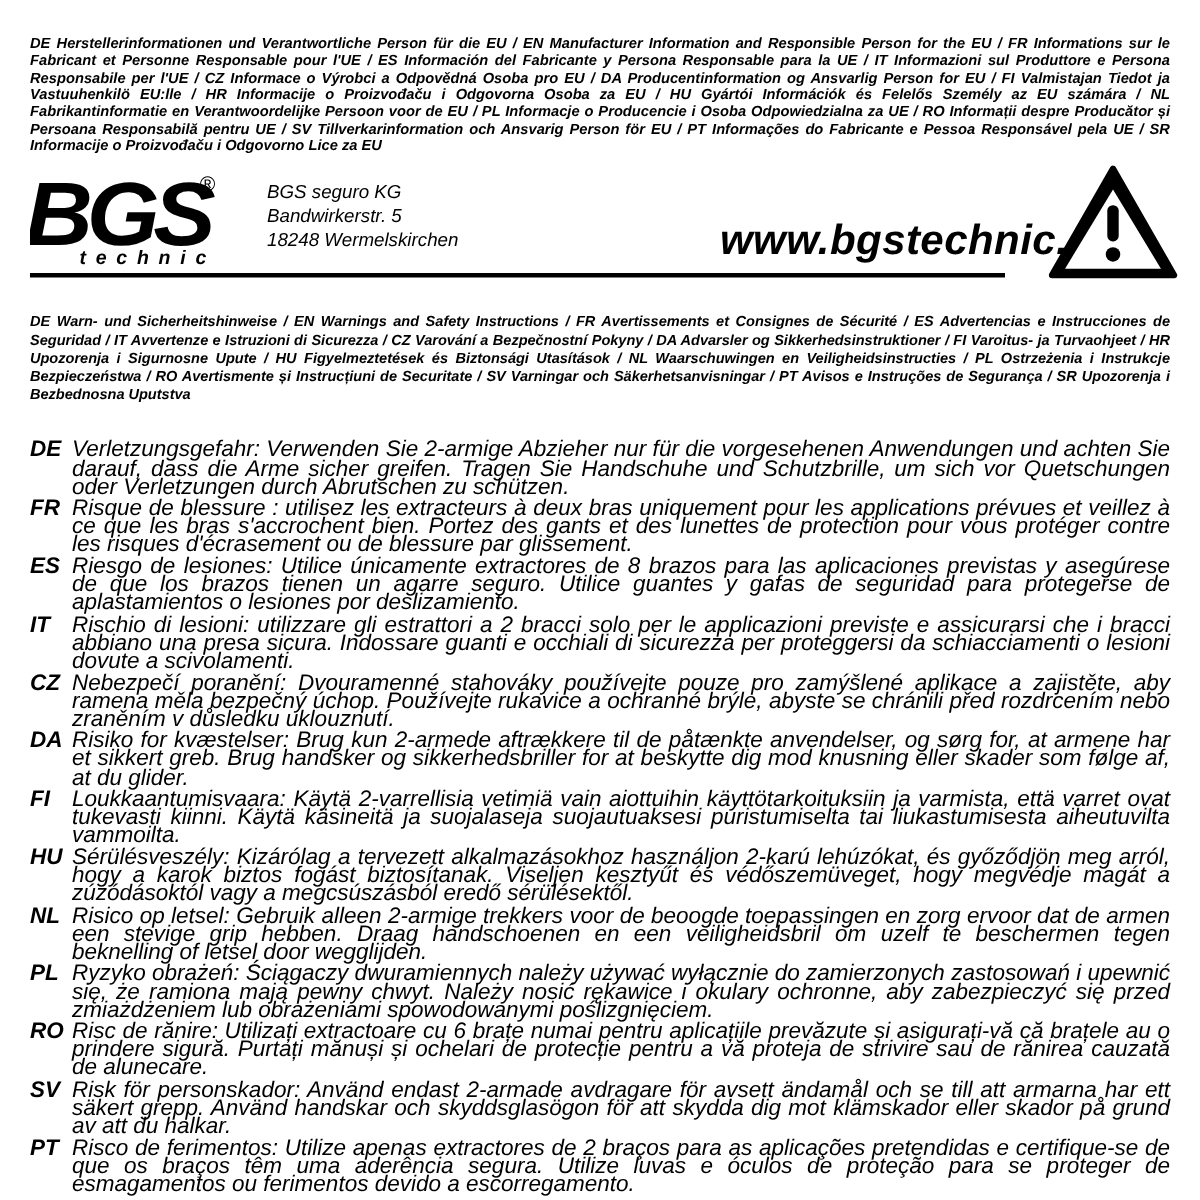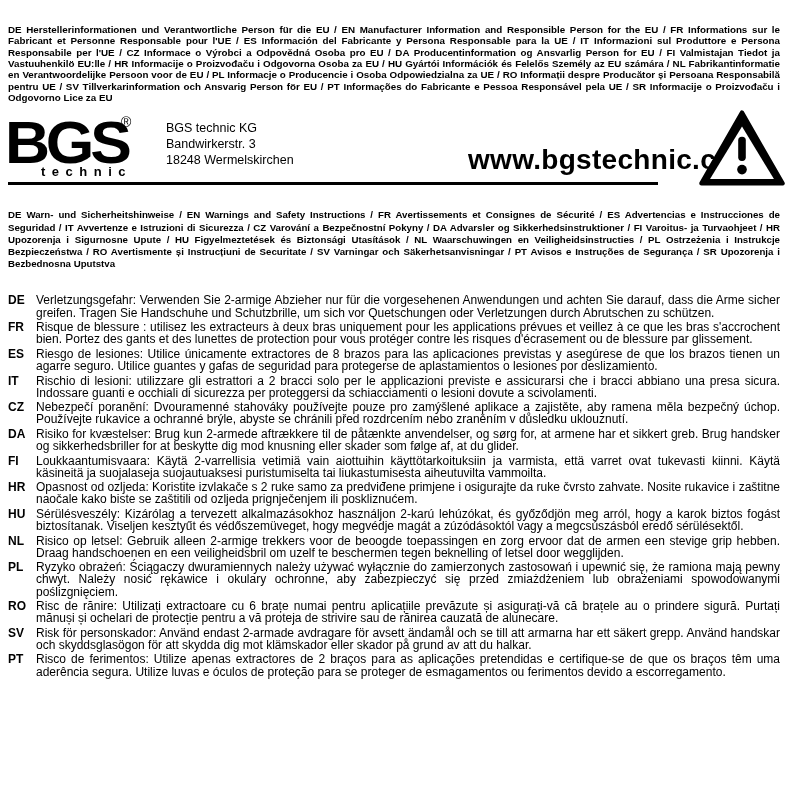--- a/index.html
+++ b/index.html
@@ -2,21 +2,21 @@
 <html><head>
 <meta charset="utf-8">
 <style>
   html, body { margin: 0; padding: 0; }
   body {
     width: 800px; height: 800px;
     background: #ffffff; color: #000000;
     font-family: "Liberation Sans", "DejaVu Sans", sans-serif;
     overflow: hidden;
   }
-  .sheet { padding: 14px 20px 0 8px; }
+  .sheet { padding: 14px 20px 0 20px; font-style: italic; }
 
   .top-block {
     font-weight: bold;
     font-size: 9.8px;
     line-height: 11.4px;
     text-align: justify;
     letter-spacing: 0;
   }
 
   .brand-row { position: relative; height: 72px; margin-top: 8px; }
@@ -41,21 +41,21 @@
     margin-top: 24px;
     font-weight: bold;
     font-size: 9.7px;
     line-height: 12.2px;
     text-align: justify;
   }
 
   .entries { margin-top: 24px; }
   .entry {
     display: flex;
-    font-size: 12px;
+    font-size: 15px;
     line-height: 12.1px;
     margin-bottom: 2.5px;
   }
   .entry .code { flex: 0 0 28px; font-weight: bold; }
   .entry .text { flex: 1; text-align: justify; }
 </style>
 </head>
 <body>
 
 <div class="sheet">
@@ -64,22 +64,22 @@
 
   <div class="brand-row">
 
     <svg class="logo" width="132" height="66" viewBox="0 0 132 66" aria-hidden="true">
       <text x="-3" y="50" font-family="Liberation Sans, DejaVu Sans, sans-serif" font-size="60" font-weight="bold" letter-spacing="-4" transform="scale(1.04,1)" fill="#000">BGS</text>
       <text x="113" y="14" font-size="14" fill="#000" font-family="Liberation Sans, DejaVu Sans, sans-serif">®</text>
       <text x="33" y="63" font-family="Liberation Sans, DejaVu Sans, sans-serif" font-size="13" font-weight="bold" letter-spacing="6.5" fill="#000">technic</text>
     </svg>
 
     <div class="addr">
-      <div>BGS technic KG</div>
-      <div>Bandwirkerstr. 3</div>
+      <div>BGS seguro KG</div>
+      <div>Bandwirkerstr. 5</div>
       <div>18248 Wermelskirchen</div>
     </div>
 
 
     <div class="site">www.bgstechnic.com</div>
 
     <div class="rule"></div>
 
     <svg class="triangle" width="88" height="76" viewBox="0 0 100 88" aria-hidden="true">
       <path d="M50 3 L97 85 L3 85 Z" fill="#000" stroke="#000" stroke-width="5" stroke-linejoin="round"></path>
@@ -123,24 +123,20 @@
       <div class="entry">
         <span class="code">DA</span>
         <span class="text">Risiko for kvæstelser: Brug kun 2-armede aftrækkere til de påtænkte anvendelser, og sørg for, at armene har et sikkert greb. Brug handsker og sikkerhedsbriller for at beskytte dig mod knusning eller skader som følge af, at du glider.</span>
       </div>
 
       <div class="entry">
         <span class="code">FI</span>
         <span class="text">Loukkaantumisvaara: Käytä 2-varrellisia vetimiä vain aiottuihin käyttötarkoituksiin ja varmista, että varret ovat tukevasti kiinni. Käytä käsineitä ja suojalaseja suojautuaksesi puristumiselta tai liukastumisesta aiheutuvilta vammoilta.</span>
       </div>
 
-      <div class="entry">
-        <span class="code">HR</span>
-        <span class="text">Opasnost od ozljeda: Koristite izvlakače s 2 ruke samo za predviđene primjene i osigurajte da ruke čvrsto zahvate. Nosite rukavice i zaštitne naočale kako biste se zaštitili od ozljeda prignječenjem ili poskliznućem.</span>
-      </div>
 
       <div class="entry">
         <span class="code">HU</span>
         <span class="text">Sérülésveszély: Kizárólag a tervezett alkalmazásokhoz használjon 2-karú lehúzókat, és győződjön meg arról, hogy a karok biztos fogást biztosítanak. Viseljen kesztyűt és védőszemüveget, hogy megvédje magát a zúzódásoktól vagy a megcsúszásból eredő sérülésektől.</span>
       </div>
 
       <div class="entry">
         <span class="code">NL</span>
         <span class="text">Risico op letsel: Gebruik alleen 2-armige trekkers voor de beoogde toepassingen en zorg ervoor dat de armen een stevige grip hebben. Draag handschoenen en een veiligheidsbril om uzelf te beschermen tegen beknelling of letsel door wegglijden.</span>
       </div>

